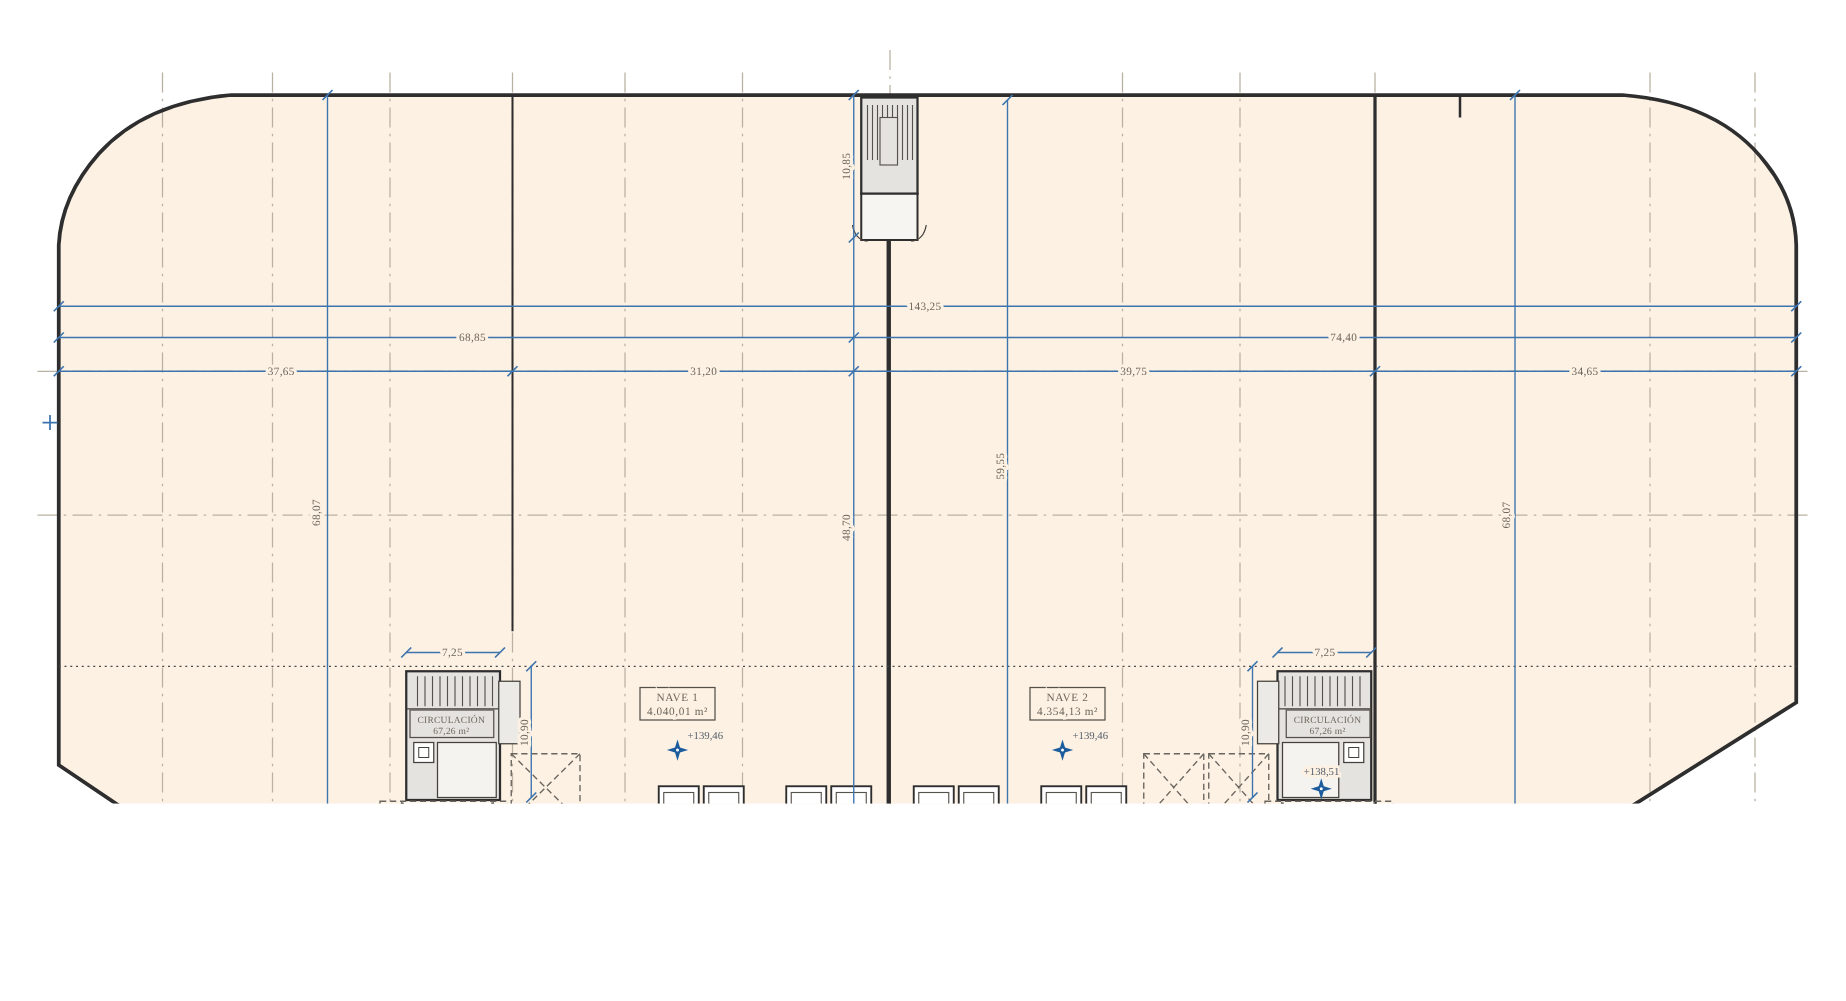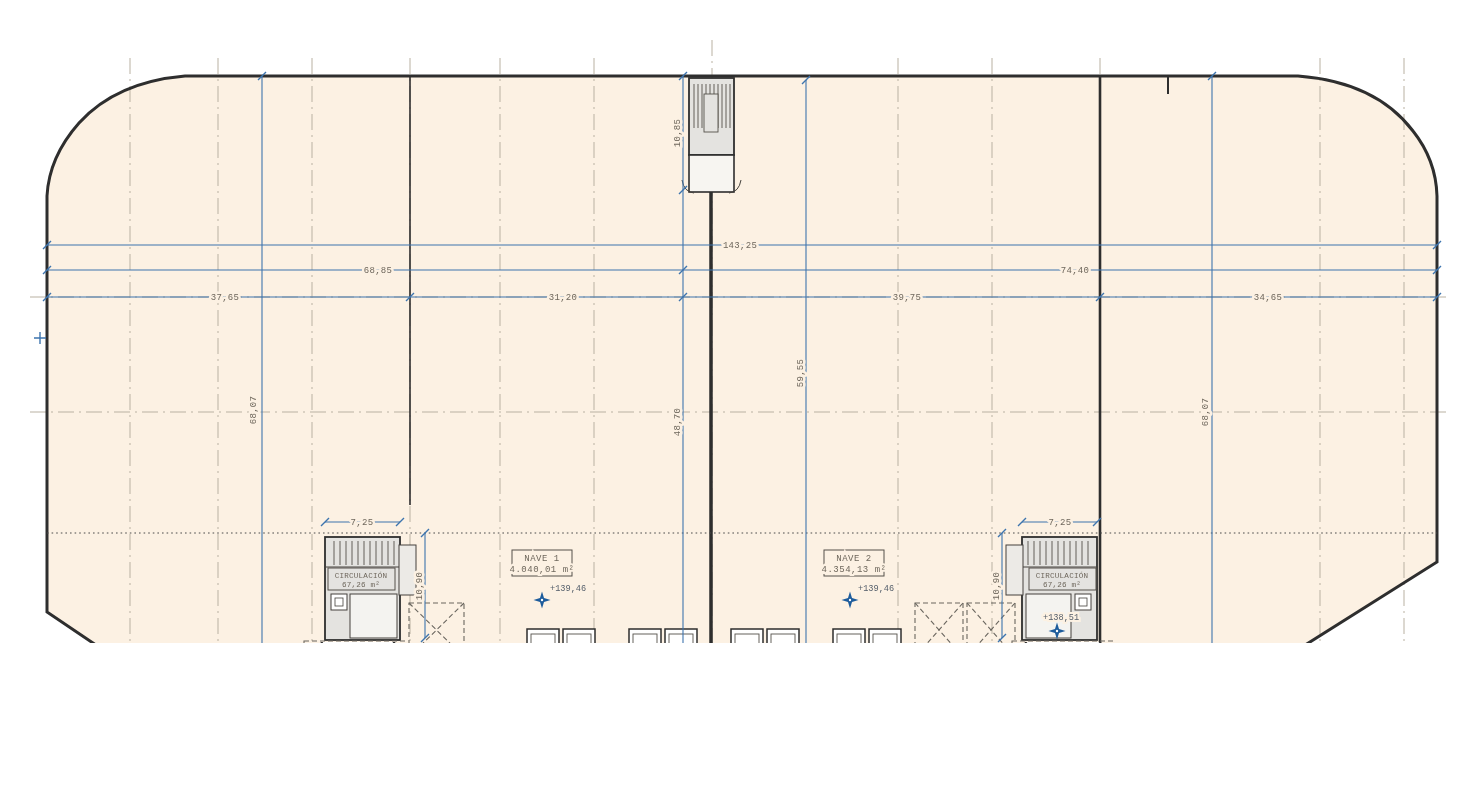--- a/index.html
+++ b/index.html
@@ -1,16 +1,16 @@
 <!DOCTYPE html>
 <html><head>
 <meta charset="utf-8">
 <style>
   html,body{margin:0;padding:0;background:#fff}
-  .wrap{width:1477px;height:643px;position:relative;background:#fff;font-family:Liberation Mono, monospace;overflow:hidden}
+  .wrap{width:1477px;height:643px;position:relative;background:#fff;font-family:Liberation Serif, serif;overflow:hidden}
   svg{display:block}
   .dim{stroke:#3d74ae;stroke-width:1.1;fill:none}
   .tick{stroke:#3d74ae;stroke-width:1.4;fill:none}
   .gridl{stroke:#b9b1a2;stroke-width:1;fill:none;stroke-dasharray:16 5 2 5}
   .dotted{stroke:#4a4a4a;stroke-width:1;stroke-dasharray:1.6 3;fill:none}
   .wall{stroke:#2e2e2e;fill:none}
   .thin{stroke:#44413c;stroke-width:1;fill:none}
   .dashbox{stroke:#6a665f;stroke-width:1.1;fill:none;stroke-dasharray:5 3}
   .dim-label{font-size:9px;fill:#6e675c;text-anchor:middle;paint-order:stroke;stroke:#fcf1e3;stroke-width:5px;stroke-linejoin:round;letter-spacing:.3px}
   .room-t{font-size:9px;fill:#6e675c;text-anchor:middle;letter-spacing:.5px;paint-order:stroke;stroke:#fcf1e3;stroke-width:4px}

